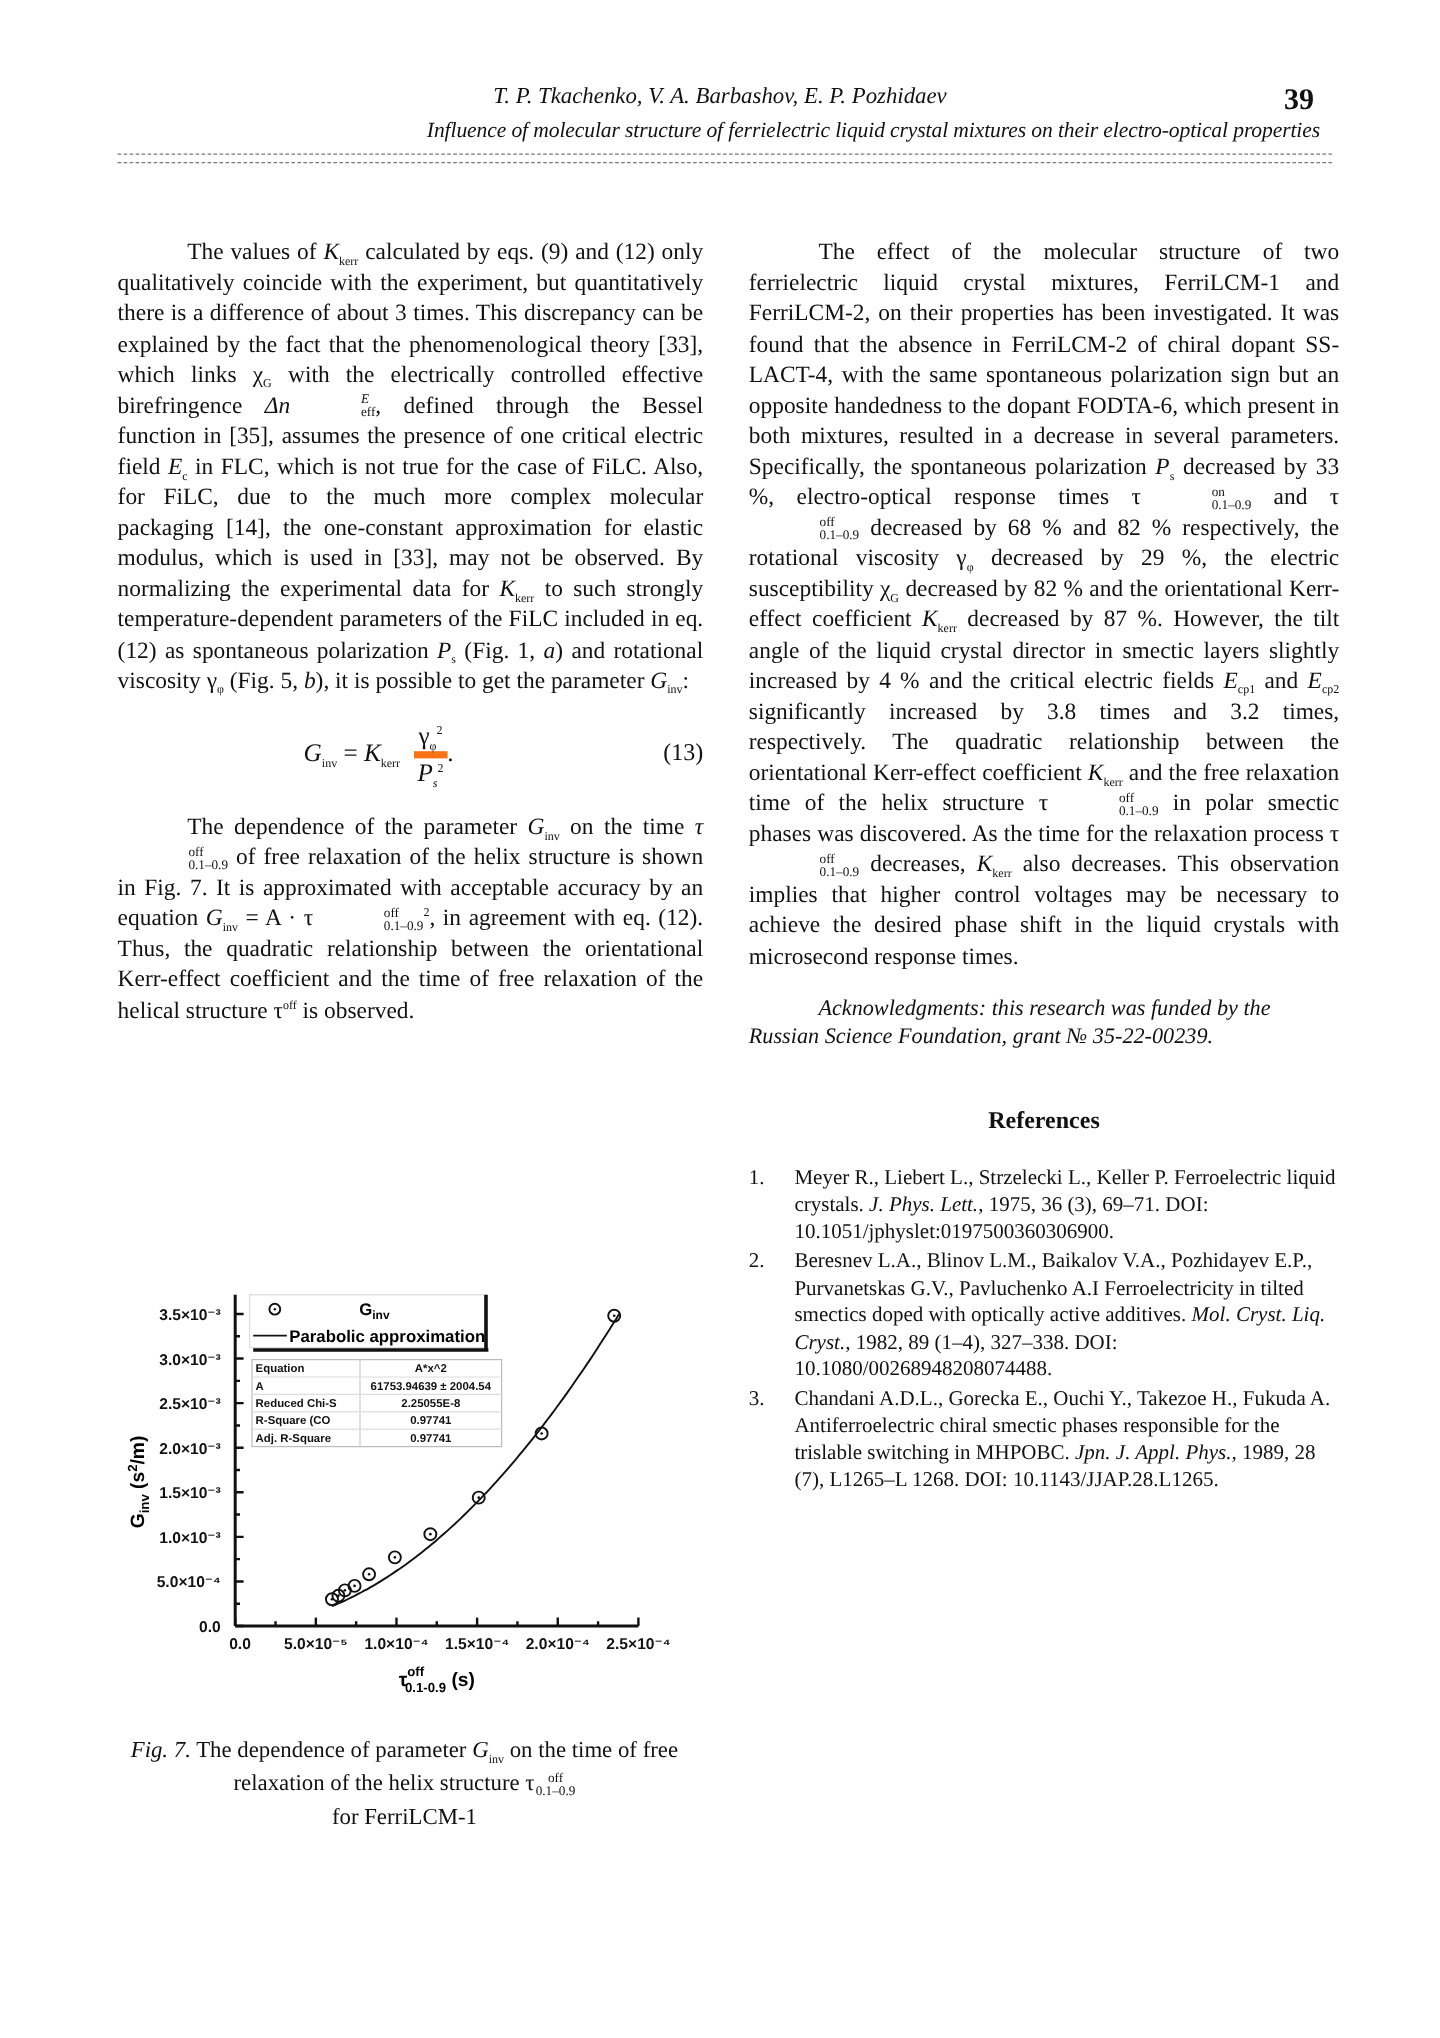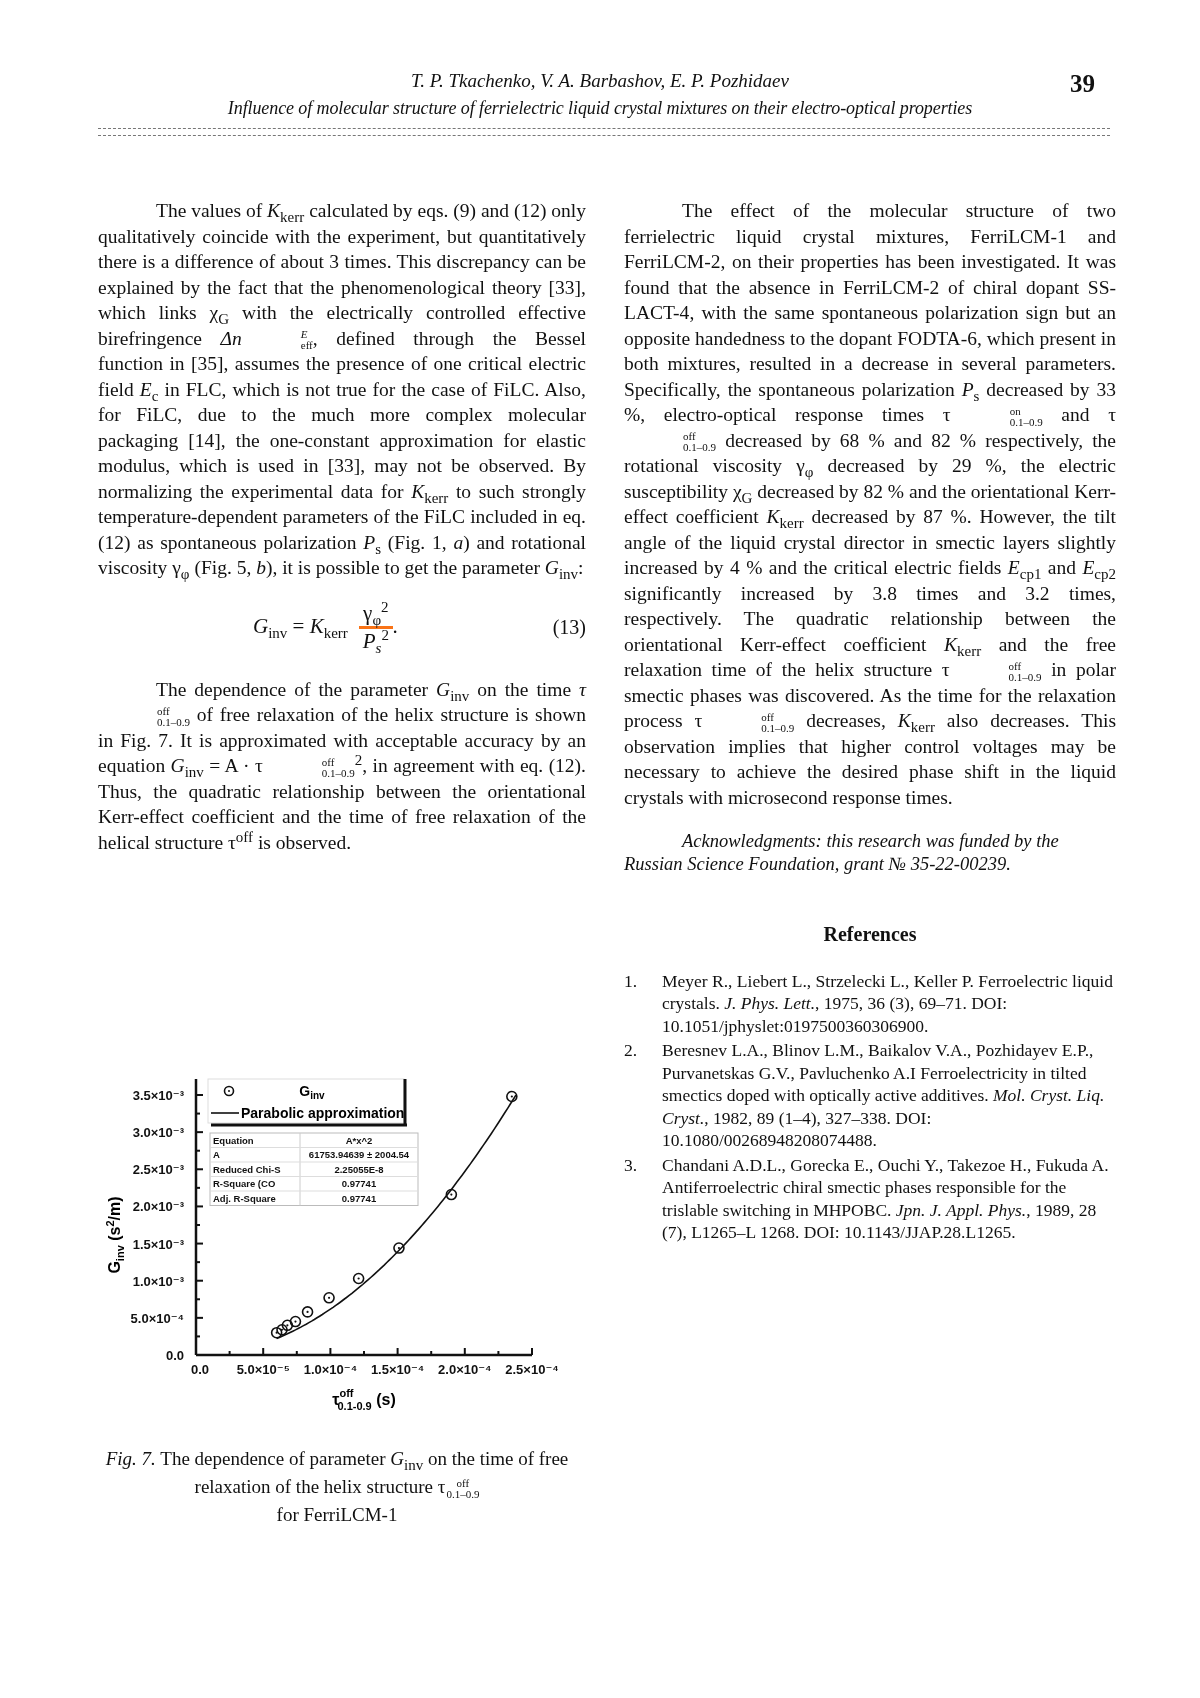--- a/index.html
+++ b/index.html
@@ -1,38 +1,38 @@
 <!DOCTYPE html>
 <html><head>
 <meta charset="utf-8">
 <style>
   html, body { margin:0; padding:0; background:#ffffff; }
   body { width:1200px; height:1698px; position:relative; overflow:hidden;
          font-family:"Liberation Serif", "DejaVu Serif", serif; color:#111; }
   .hdr { position:absolute; left:100px; width:1000px; font-style:italic; }
   .hdr-authors { top:70px; text-align:center; font-size:19px; }
-  .hdr-title { top:98px; text-align:center; font-size:18px; letter-spacing:-0.1px; }
+  .hdr-title { top:98px; text-align:right; font-size:18px; letter-spacing:-0.1px; }
   .pagenum { position:absolute; right:105px; top:70px; font-size:25px; font-style:normal;font-weight:bold; }
   .rule { position:absolute; left:98px; width:1012px; top:128px; height:6px;
           border-top:1.5px dashed #777; border-bottom:1.5px dashed #777; }
   .col { position:absolute; font-size:19.5px; line-height:25.5px; text-align:justify; }
   .colL { left:98px; width:488px; top:198px; }
   .colR { left:624px; width:492px; top:198px; }
   p { margin:0; }
   .indent { text-indent:58px; }
   .i { font-style:italic; }
   .b { font-weight:normal; }
-  sub, sup { font-size:15px; line-height:0; }
+  sub, sup { font-size:10px; line-height:0; }
   .ss { display:inline-block; position:relative; vertical-align:middle; font-size:11px; line-height:11px; margin-left:1px; }
   .ss .u { display:block; }
   .ss .d { display:block; }
   .eq { position:relative; height:70px; margin:12px 0 14px 0; }
   .eq .body { position:absolute; left:155px; top:8px; font-size:21px; }
   .eq .frac { display:inline-block; vertical-align:middle; text-align:center; margin-left:6px; }
-  .eq .frac .num { display:block; border-bottom:3px solid #f97316; padding:0 4px; font-size:21px; }
+  .eq .frac .num { display:block; border-bottom:6px solid #f97316; padding:0 4px; font-size:21px; }
   .eq .frac .den { display:block; font-size:21px; }
   .eq .num-label { position:absolute; right:0; top:22px; font-size:20px; }
   .heading { text-align:center; font-weight:bold; font-size:20px; margin:0 0 24px 0; }
   .ack { font-style:italic; font-size:18.5px; line-height:23px; margin-top:20px; text-indent:58px; text-align:left; }
   .refs { margin:0; padding:0; list-style:none; font-size:17.5px; line-height:22.5px; }
   .refs li { position:relative; padding-left:38px; text-align:left; margin-bottom:2px; }
   .refs li .n { position:absolute; left:0; top:0; }
   .chart { position:absolute; left:92px; top:1065px; width:500px; height:370px; }
   .caption { position:absolute; left:92px; width:490px; top:1445px; text-align:center; font-size:19px; line-height:28px; }
 </style>

